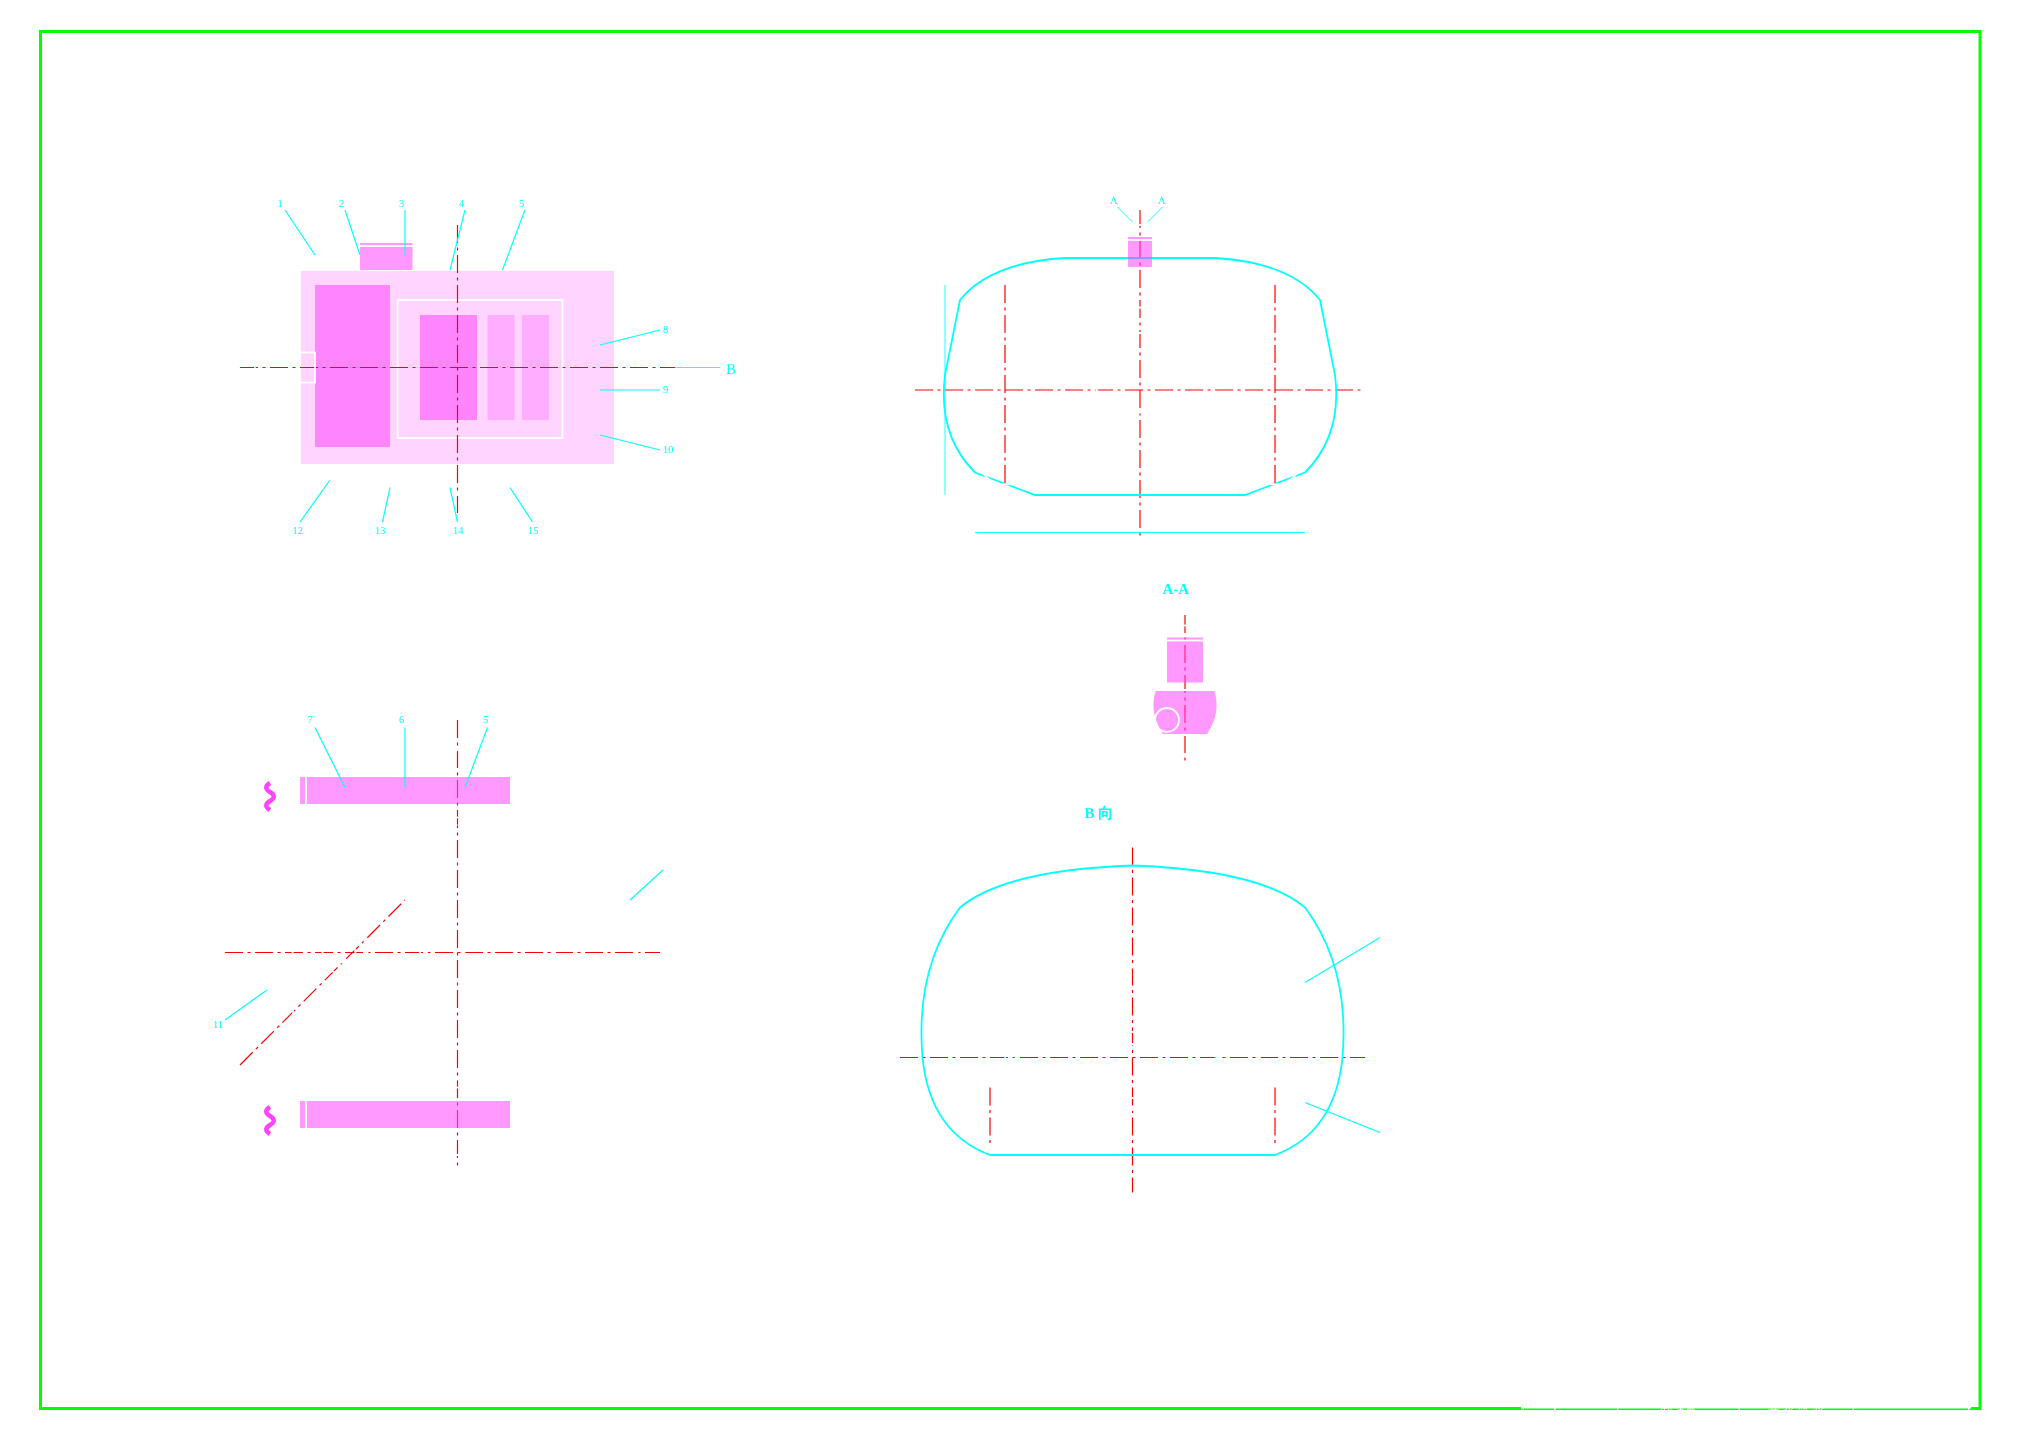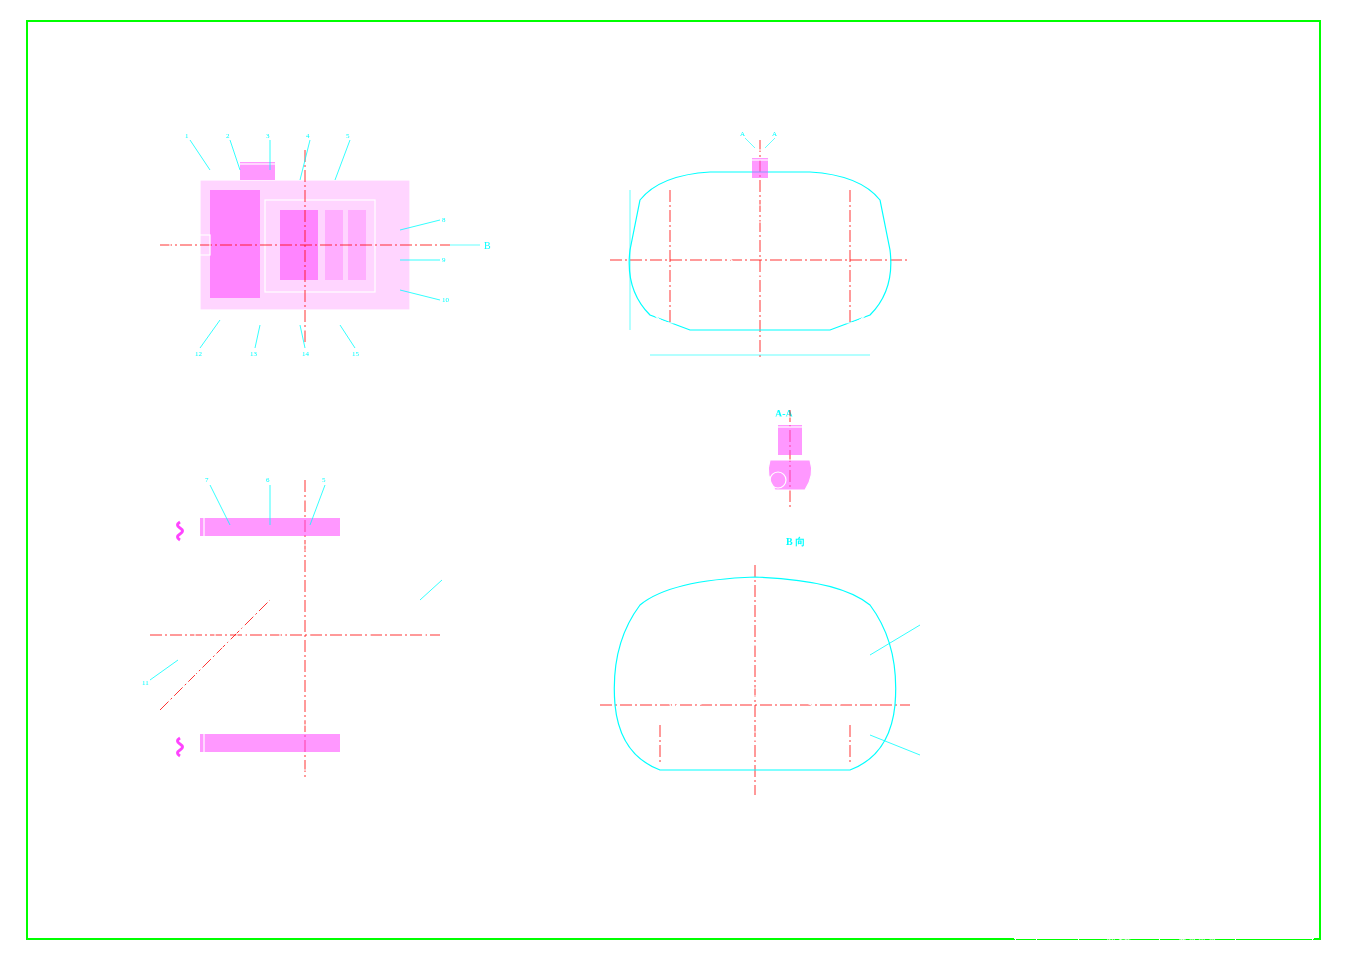--- a/index.html
+++ b/index.html
@@ -159,33 +159,33 @@
   <line x1="70" y1="225" x2="290" y2="225" class="dim"></line>
   <line x1="50" y1="60" x2="50" y2="200" class="dim"></line>
 
   <line x1="165" y1="8" x2="175" y2="18" class="dim"></line>
   <line x1="195" y1="8" x2="185" y2="18" class="dim"></line>
   <text x="160" y="6" class="balloon">A</text>
   <text x="192" y="6" class="balloon">A</text>
 </svg>
 </div>
 
-<div class="section-label" style="left:775px;top:408px">A-A</div>
+<div class="section-label" style="left:775px;top:388px">A-A</div>
 <div class="view" style="left:730px;top:405px">
 <svg width="120" height="110">
   <line x1="60" y1="5" x2="60" y2="105" class="center"></line>
   <rect x="48" y="20" width="24" height="30" class="hatch"></rect>
   <rect x="44" y="12" width="32" height="10" class="outline"></rect>
   <path d="M40 55 Q35 70 45 85 L75 85 Q85 70 80 55 Z" class="hatch"></path>
   <circle cx="48" cy="75" r="8" class="outline"></circle>
   <path d="M40 55 Q35 70 45 85 L75 85 Q85 70 80 55 Z" class="outline"></path>
 </svg>
 </div>
 
-<div class="section-label" style="left:786px;top:535px">B 向</div>
+<div class="section-label" style="left:723px;top:535px">B 向</div>
 
 <div class="view" style="left:130px;top:470px">
 <svg width="330" height="320">
   <line x1="175" y1="10" x2="175" y2="310" class="center"></line>
   <line x1="20" y1="165" x2="310" y2="165" class="center"></line>
   <line x1="30" y1="240" x2="140" y2="130" class="center"></line>
   <path d="M110 30 L250 30 Q290 60 295 130 L295 200 Q290 270 250 300 L110 300 Q70 270 65 200 L65 130 Q70 60 110 30 Z" class="outline"></path>
 
   <rect x="70" y="48" width="140" height="18" class="hatch"></rect>
   <rect x="60" y="45" width="14" height="24" class="outline"></rect>

